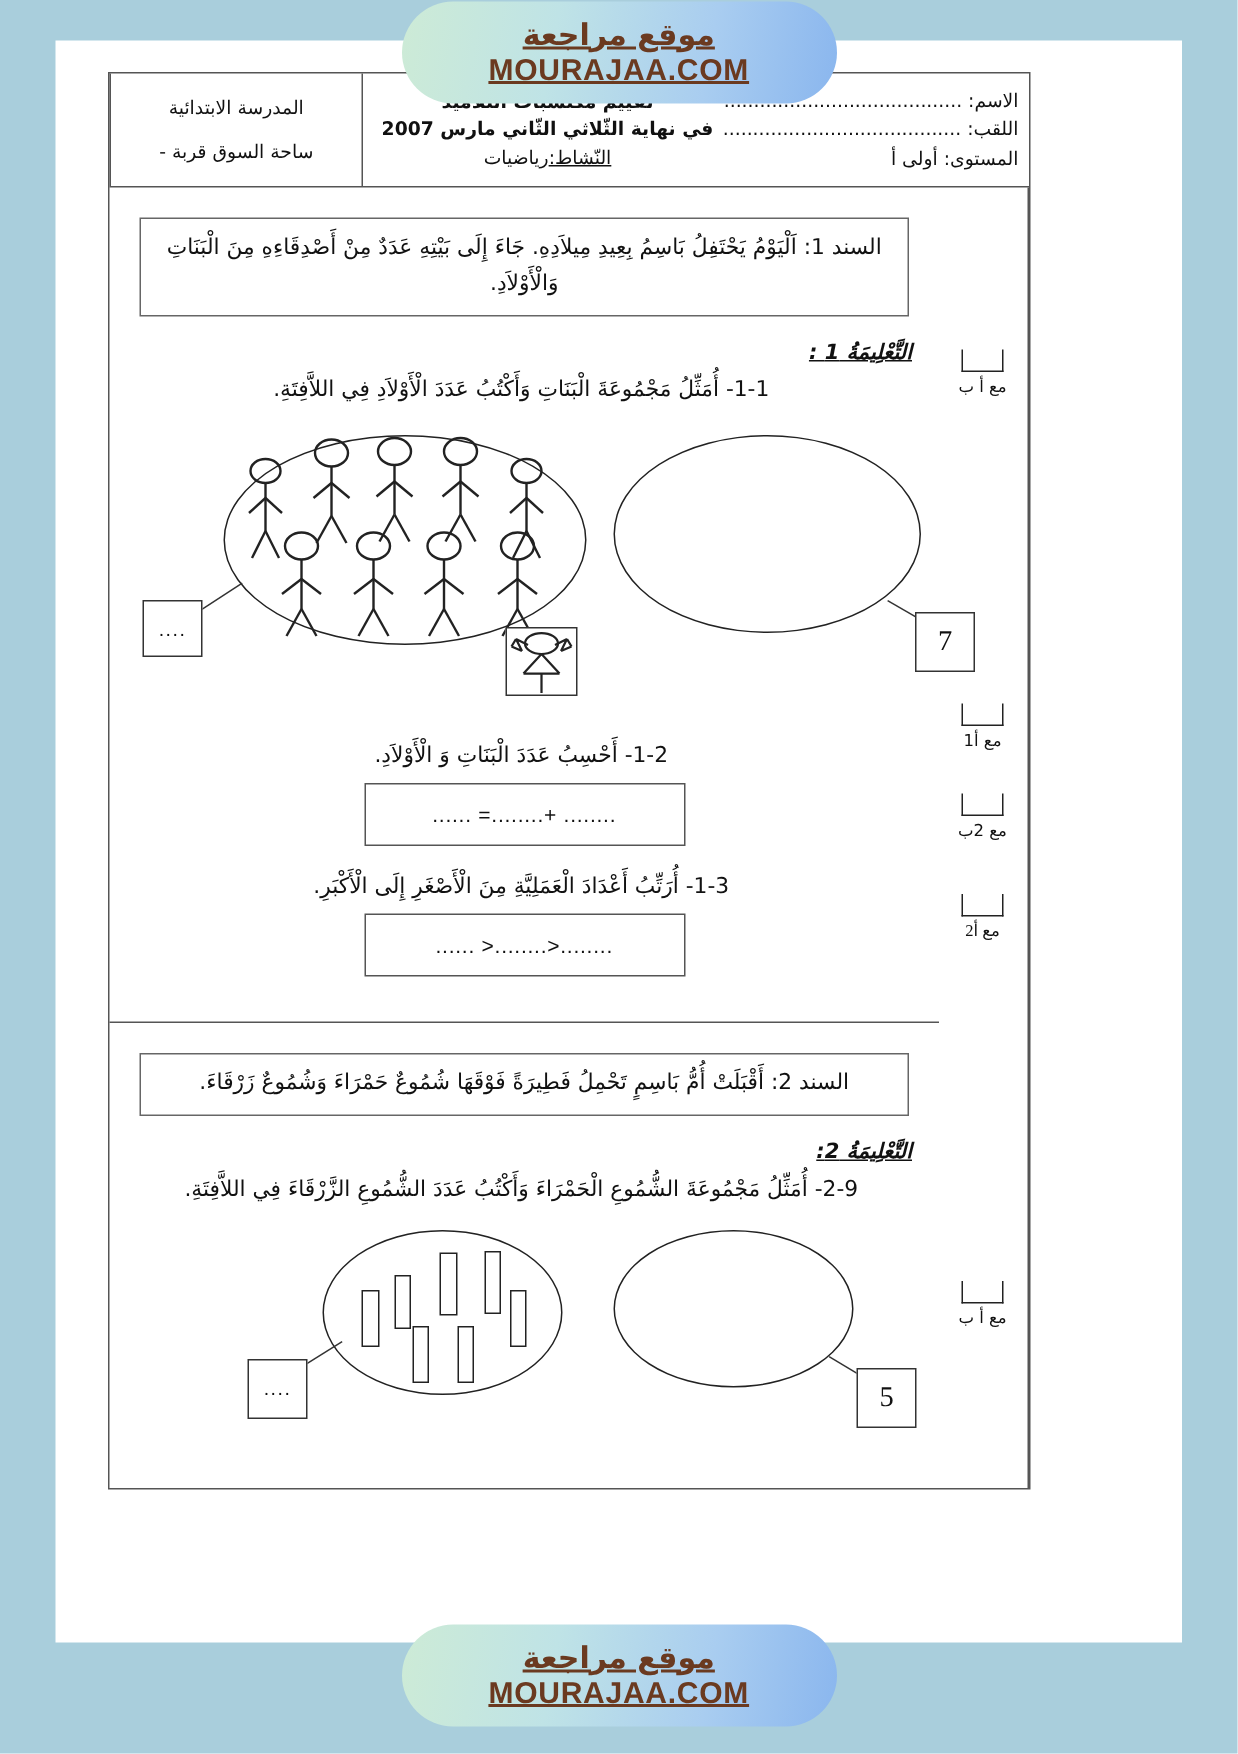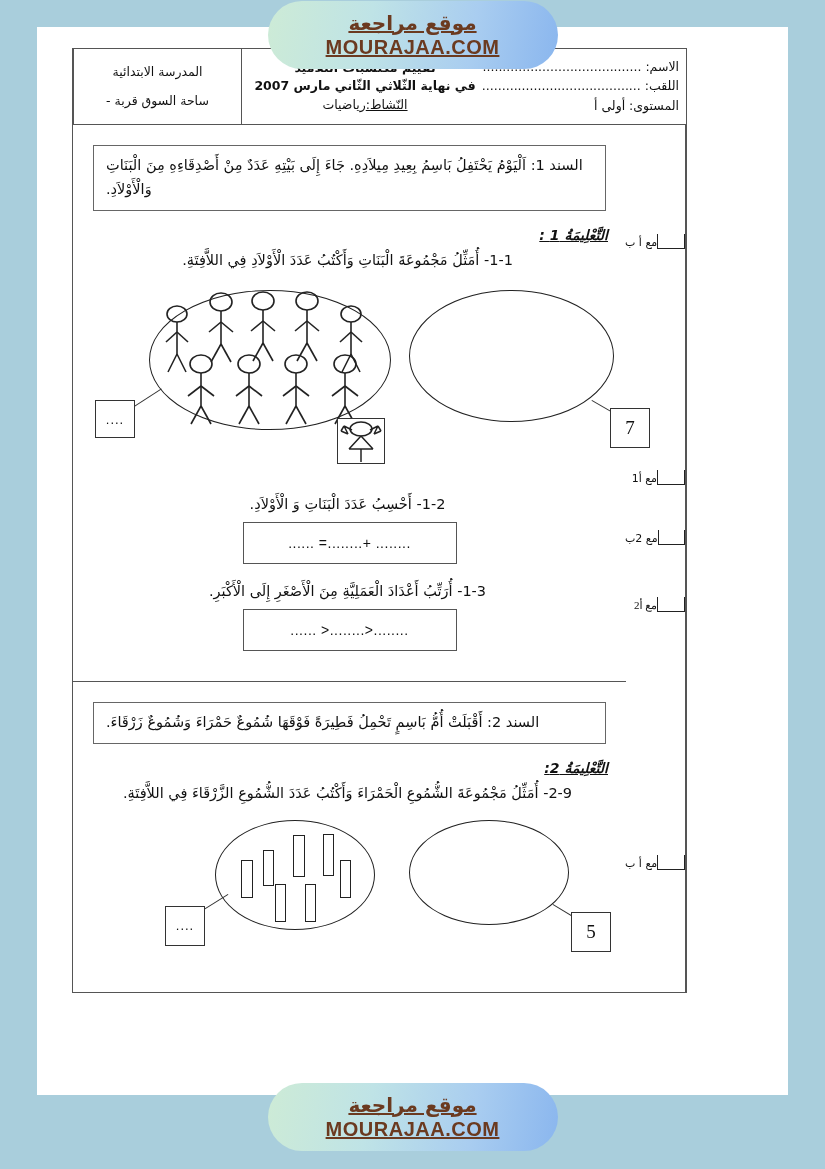--- a/index.html
+++ b/index.html
@@ -140,21 +140,21 @@
     position: relative;
     padding: 0;
   }
 
   
   .mk {
     position: absolute;
     right: 0;
     width: 60px;
     display: flex;
-    flex-direction: row;
+    flex-direction: column;
     align-items: center;
   }
   .mk-box {
     width: 28px;
     height: 15px;
     border-left: 1.5px solid #222;
     border-right: 1.5px solid #222;
     border-bottom: 1.5px solid #222;
     box-sizing: border-box;
   }
@@ -172,21 +172,21 @@
   .exercise + .exercise {
     border-top: 1px solid #555;
   }
   .support-box {
     border: 1px solid #666;
     padding: 8px 12px;
     margin: 4px 6px 16px 6px;
     font-size: 14.5px;
     line-height: 1.65;
     color: #111;
-    text-align: left;
+    text-align: center;
   }
   .instr-title {
     font-size: 14px;
     font-weight: bold;
     text-decoration: underline;
     text-align: right;
     margin: 0 4px 6px 0;
     color: #111;
     font-style: italic;
   }

